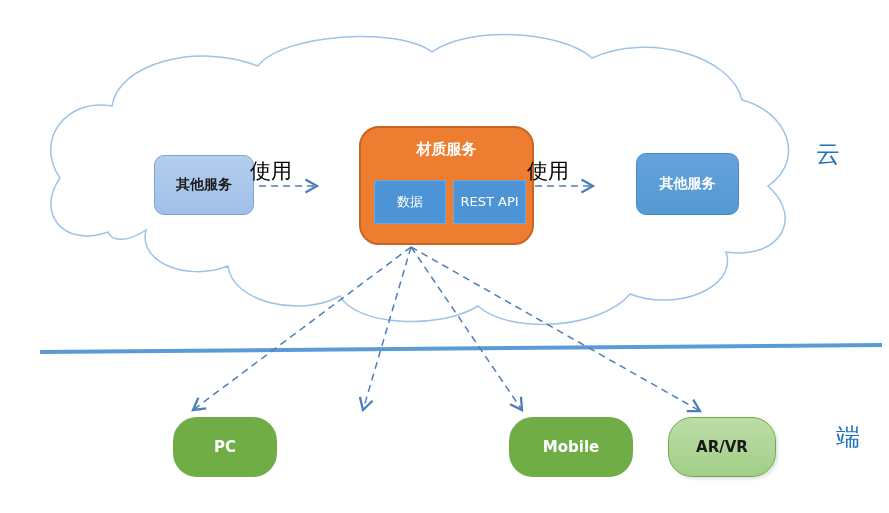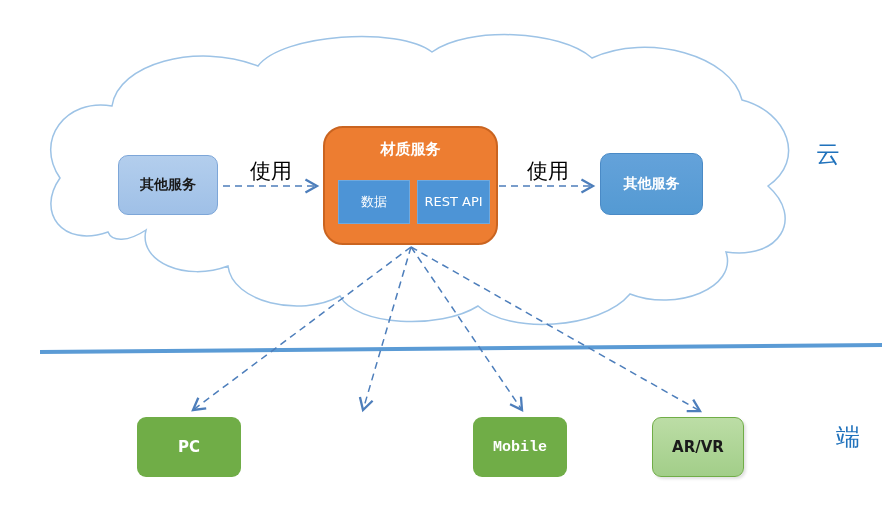--- a/index.html
+++ b/index.html
@@ -9,20 +9,21 @@
     background:#fff;
     font-family:"DejaVu Sans","Liberation Sans",sans-serif;
     overflow:hidden;
   }
   #wires{position:absolute;left:0;top:0;width:889px;height:513px;}
   .box{
     position:absolute;
     display:flex;align-items:center;justify-content:center;
     text-align:center;
     box-sizing:border-box;
+    margin-left:36px;
   }
   .svc-left{
     left:118px;top:155px;width:100px;height:60px;
     background:linear-gradient(180deg,#B3CEED 0%,#9FC0E7 100%);
     border:1.5px solid #7DA6D8;border-radius:10px;
     color:#1a1a1a;font-weight:bold;font-size:14px;
   }
   .svc-right{
     left:600px;top:153px;width:103px;height:62px;
     background:linear-gradient(180deg,#64A2DA 0%,#549AD3 100%);
@@ -43,28 +44,28 @@
     position:absolute;
     display:flex;align-items:center;justify-content:center;
     width:70px;height:42px;top:52px;
     background:#4D94D6;border:1px solid #6FA9DE;border-radius:0;
     color:#fff;font-size:13px;line-height:1.15;text-align:center;
   }
   .sub-data{left:13px;}
   .sub-api{left:92px;width:71px;}
   .client{
     top:417px;width:105px;height:60px;
-    background:#70AD47;border-radius:9px;
+    background:#70AD47;border-radius:24px;
     color:#fff;font-weight:bold;font-size:15px;
   }
   .client-pc{left:137px;width:104px;}
   .client-web{left:308px;}
-  .client-mobile{left:473px;width:94px;font-family:Liberation Mono, monospace;}
+  .client-mobile{left:473px;width:124px;}
   .client-arvr{
-    left:652px;width:92px;
+    left:632px;width:108px;
     background:linear-gradient(180deg,#BCDDA6 0%,#A2CE89 100%);
     border:1.5px solid #70AD47;
     color:#1a1a1a;
     box-shadow:2px 2px 3px rgba(0,0,0,0.12);
   }
   .usage-label{
     position:absolute;width:62px;text-align:center;
     color:#000;font-size:21px;
   }
   .usage-left{left:240px;top:157px;}

